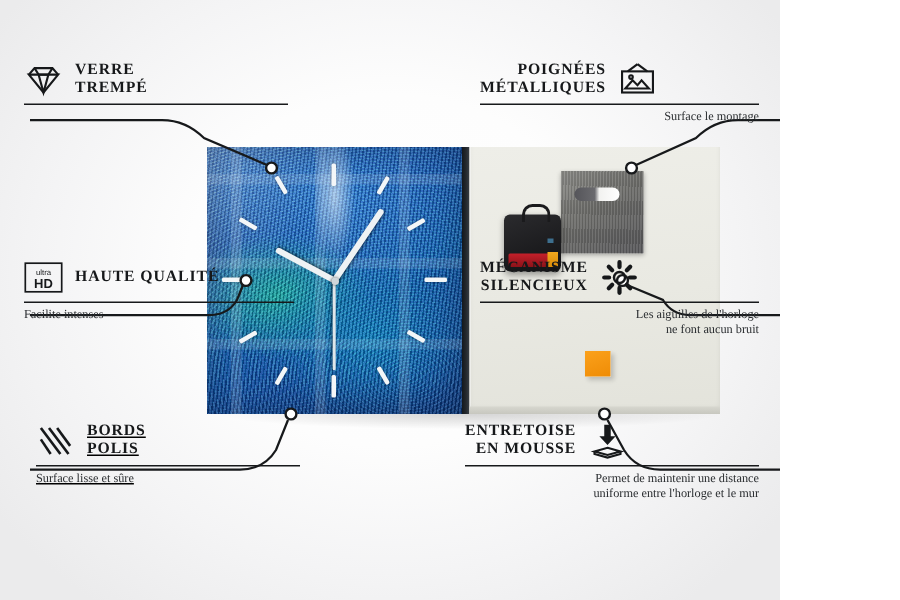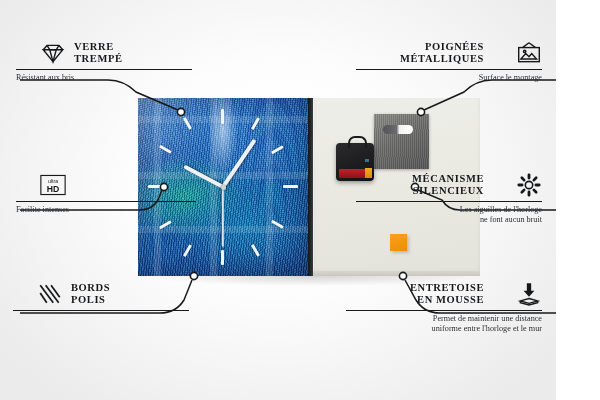--- a/index.html
+++ b/index.html
@@ -6,21 +6,20 @@
   body{
     width:600px;height:400px;overflow:hidden;
     font-family:"Liberation Serif", serif;
     background:#ffffff;
   }
   #stage{
     position:relative;width:520px;height:400px;
     background:
       radial-gradient(ellipse 62% 70% at 50% 45%, #ffffff 0%, #fdfdfd 42%, #f4f4f5 72%, #ebebec 100%);
     overflow:hidden;
-    padding-left:36px;
   }
 
   
   .product{position:absolute;left:138px;top:98px;width:342px;height:182px;}
 
   .panel-front{
     position:absolute;left:0;top:0;width:170px;height:178px;
     overflow:hidden;
     background:
       linear-gradient(118deg, rgba(255,255,255,.30) 0%, rgba(255,255,255,0) 34%),
@@ -109,31 +108,31 @@
   .callout{position:absolute;}
   .callout .title{
     font-weight:bold;letter-spacing:.6px;font-size:10.5px;color:#16181a;
     line-height:12.5px;text-transform:uppercase;white-space:nowrap;
   }
   .callout .rule{height:1px;background:#17191b;margin:3px 0 3px;}
   .callout .sub{
     font-size:8.2px;color:#2a2d30;line-height:10px;white-space:nowrap;
   }
   .head{display:flex;align-items:center;gap:8px;}
-  .ico{width:26px;height:26px;flex:0 0 26px;color:#16181a;margin-left:24px;}
+  .ico{width:26px;height:26px;flex:0 0 26px;color:#16181a;}
   .ico svg{display:block;width:26px;height:26px;}
 
   .left .head{justify-content:flex-start;}
   .left .title,.left .sub{text-align:left;}
-  .right .head{justify-content:flex-end;}
+  .right .head{justify-content:flex-start;}
   .right .title,.right .sub{text-align:right;}
 
   .c-verre{left:16px;top:40px;width:176px;}
   .c-impression{left:16px;top:172px;width:180px;}
-  .c-bords{left:13px;top:281px;width:176px;}
+  .c-bords{left:24px;top:281px;width:176px;text-decoration:underline;}
   .c-poignees{right:14px;top:40px;width:186px;}
   .c-mecanisme{right:14px;top:172px;width:186px;}
   .c-entretoise{right:14px;top:281px;width:196px;}
 
   svg.links{position:absolute;left:0;top:0;width:600px;height:400px;pointer-events:none;}
 </style>
 </head>
 <body>
 
 <div id="stage">
@@ -219,33 +218,33 @@
           <path d="M6.5 5L9 9l3 11 3-11 2.5-4"></path>
             <path d="M9 9h6"></path>
         </svg>
       </span>
       <span>
         <div class="title">VERRE</div>
         <div class="title">TREMPÉ</div>
       </span>
     </div>
     <div class="rule"></div>
-    <div class="sub">Résistant aux bris</div>
   </div>
 
   <div class="callout left c-impression">
     <div class="head">
       <span class="ico">
         <svg viewBox="0 0 30 26">
           <rect x="1" y="2" width="28" height="22" fill="none" stroke="currentColor" stroke-width="1.3"></rect>
           <text x="15" y="11" font-family="Liberation Sans, sans-serif" font-size="6" text-anchor="middle" fill="currentColor">ultra</text>
           <text x="15" y="21" font-family="Liberation Sans, sans-serif" font-size="10" font-weight="bold" text-anchor="middle" fill="currentColor">HD</text>
         </svg>
       </span>
       <span>
+        <div class="title">HAUTE QUALITÉ</div>
       </span>
     </div>
     <div class="rule"></div>
     <div class="sub">Facilite intenses</div>
   </div>
 
   <div class="callout left c-bords">
     <div class="head">
       <span class="ico">
         <svg viewBox="0 0 24 24" fill="none" stroke="currentColor" stroke-width="1.6">
@@ -254,20 +253,21 @@
             <path d="M3 11L9 20"></path>
             <path d="M13 4L21 15"></path>
         </svg>
       </span>
       <span>
         <div class="title">BORDS</div>
         <div class="title">POLIS</div>
       </span>
     </div>
     <div class="rule"></div>
+    <div class="sub">Surface lisse et sûre</div>
     <div class="sub"></div>
   </div>
 
   <div class="callout right c-poignees">
     <div class="head">
       <span>
         <div class="title">POIGNÉES</div>
         <div class="title">MÉTALLIQUES</div>
       </span>
       <span class="ico">

